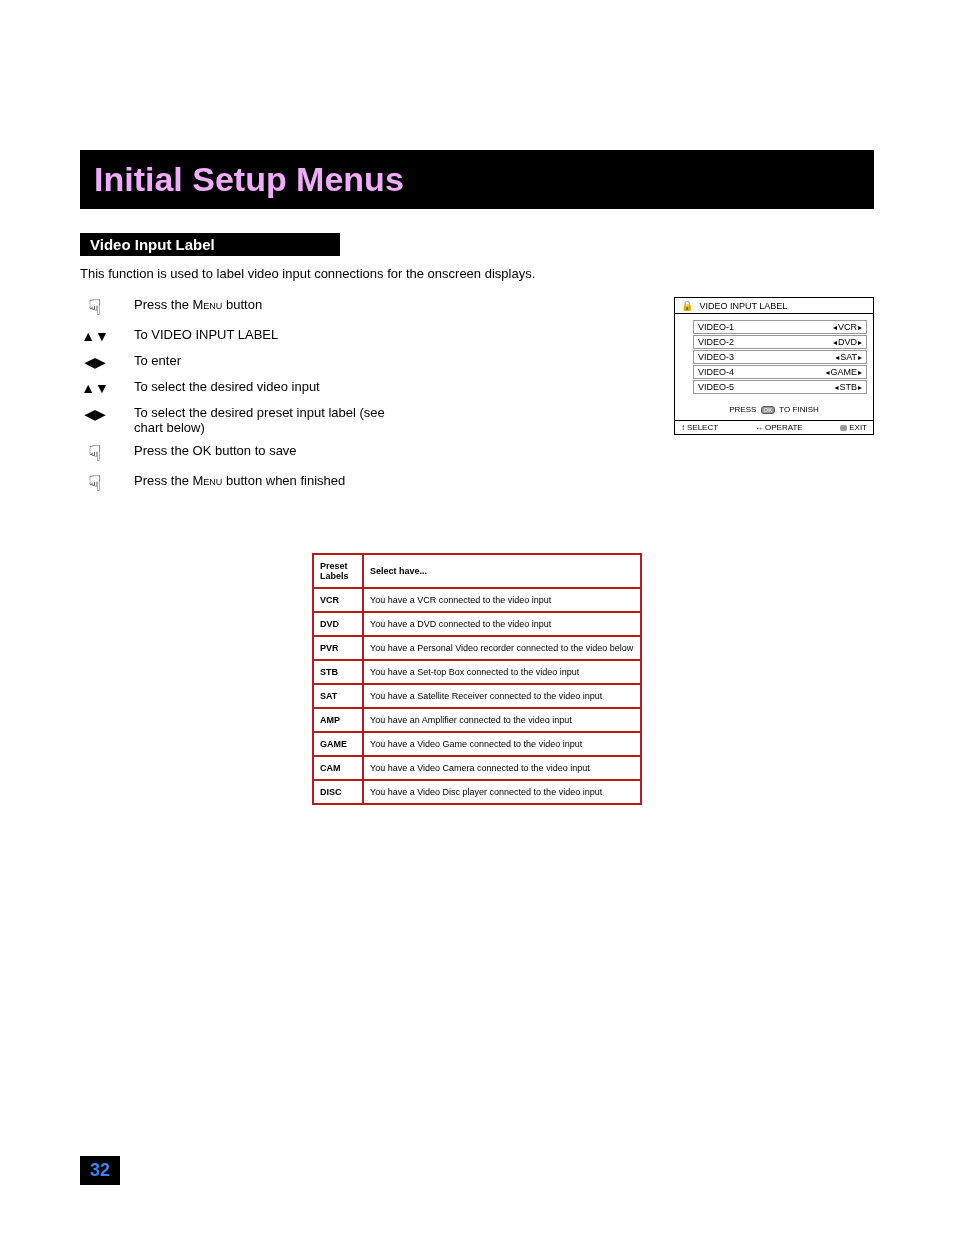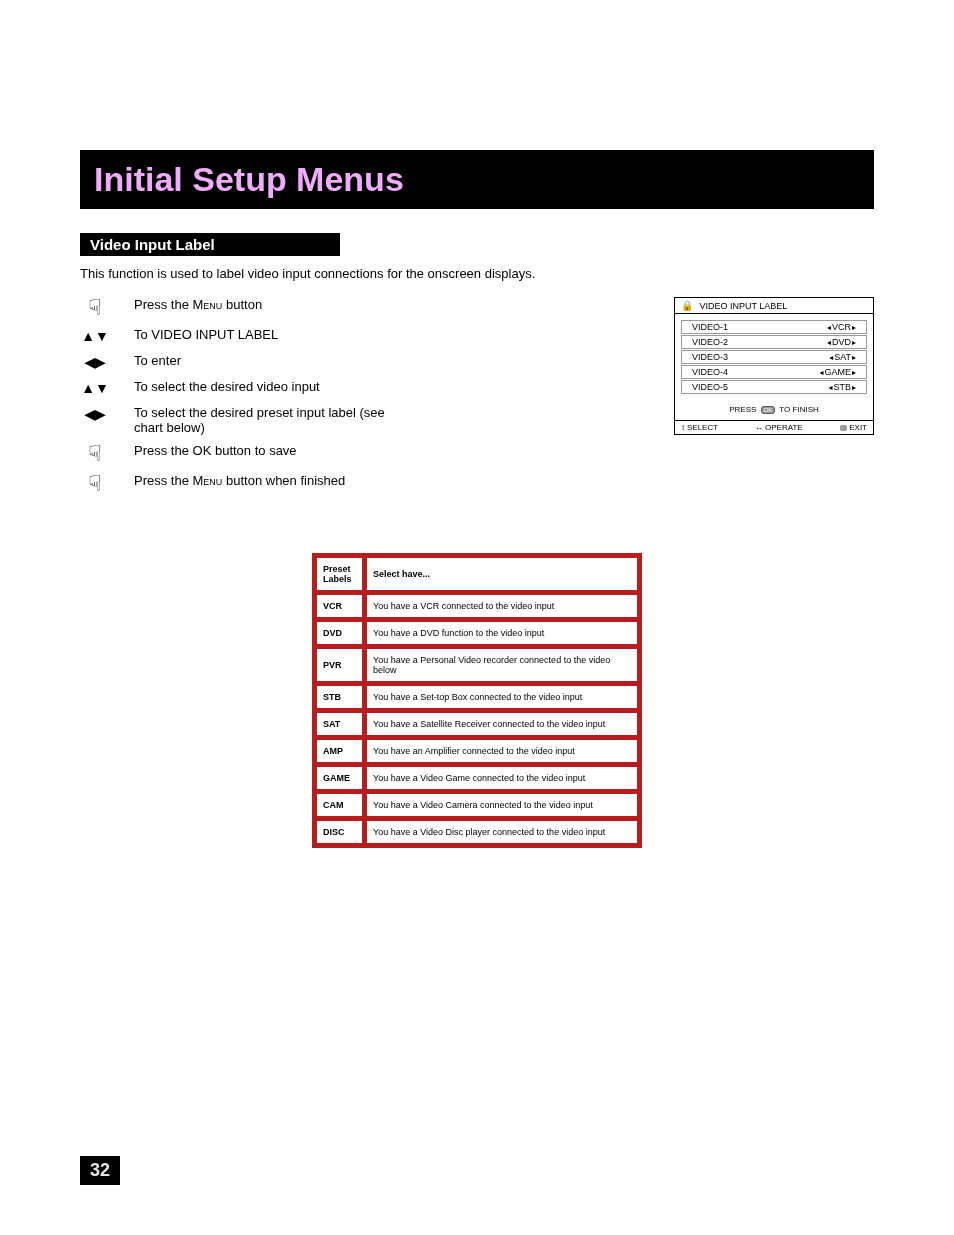--- a/index.html
+++ b/index.html
@@ -76,23 +76,24 @@
   .osd-title {
     display:flex; align-items:center; gap:6px;
     padding: 2px 6px;
     border-bottom: 1px solid #000;
   }
   .osd-title .lock { font-size:10px; }
   .osd-list { padding: 6px 6px 2px 6px; }
   .osd-row {
     display:flex; justify-content:space-between;
     border:1px solid #999;
-    padding:1px 10px;
+    padding:1px 4px;
     margin-bottom:1px;
     font-size:9px;
+    margin-left:12px;
   }
   .osd-row .val::before{content:"◂";font-size:8px;margin-right:1px;}
   .osd-row .val::after{content:"▸";font-size:8px;margin-left:1px;}
   .osd-finish{text-align:center;padding:8px 0 6px 0;font-size:8px;}
   .osd-finish .ok{display:inline-block;border:1px solid #555;border-radius:3px;font-size:6px;padding:0 2px;margin:0 2px;background:#999;color:#fff;}
   .osd-footer{
     display:flex;justify-content:space-between;
     border-top:1px solid #000;
     padding:2px 6px;
     font-size:8px;
@@ -101,34 +102,34 @@
   .osd-footer .sym{margin-right:2px;}
   .osd-footer .exitbtn{display:inline-block;background:#999;color:#fff;border-radius:2px;font-size:6px;padding:0 3px;margin-right:2px;}
   
   .preset-table {
     margin: 50px auto 0 auto;
     border-collapse: collapse;
     width: 330px;
     font-size: 9px;
   }
   .preset-table th, .preset-table td {
-    border: 5px solid #b91c1c;
+    border: 2px solid #b91c1c;
     padding: 6px 6px;
     text-align: left;
     vertical-align: middle;
   }
   .preset-table th { font-weight: bold; }
   .preset-table td.lbl { font-weight: bold; width: 50px; }
   
   .page-num {
     position: absolute;
     bottom: 50px;
     left: 80px;
     background: #000;
-    color: #e5e5e5;
+    color: #3b82f6;
     font-weight: bold;
     font-size: 18px;
     padding: 4px 10px;
   }
 </style>
 </head>
 <body>
 
 <div class="page">
 
@@ -229,21 +230,21 @@
         <tr>
       <th>Preset Labels</th>
       <th>Select have...</th>
     </tr>
     <tr>
           <td class="lbl">VCR</td>
           <td>You have a VCR connected to the video input</td>
         </tr>
     <tr>
           <td class="lbl">DVD</td>
-          <td>You have a DVD function to the video input</td>
+          <td>You have a DVD connected to the video input</td>
         </tr>
     <tr>
           <td class="lbl">PVR</td>
           <td>You have a Personal Video recorder connected to the video below</td>
         </tr>
     <tr>
           <td class="lbl">STB</td>
           <td>You have a Set-top Box connected to the video input</td>
         </tr>
     <tr>

